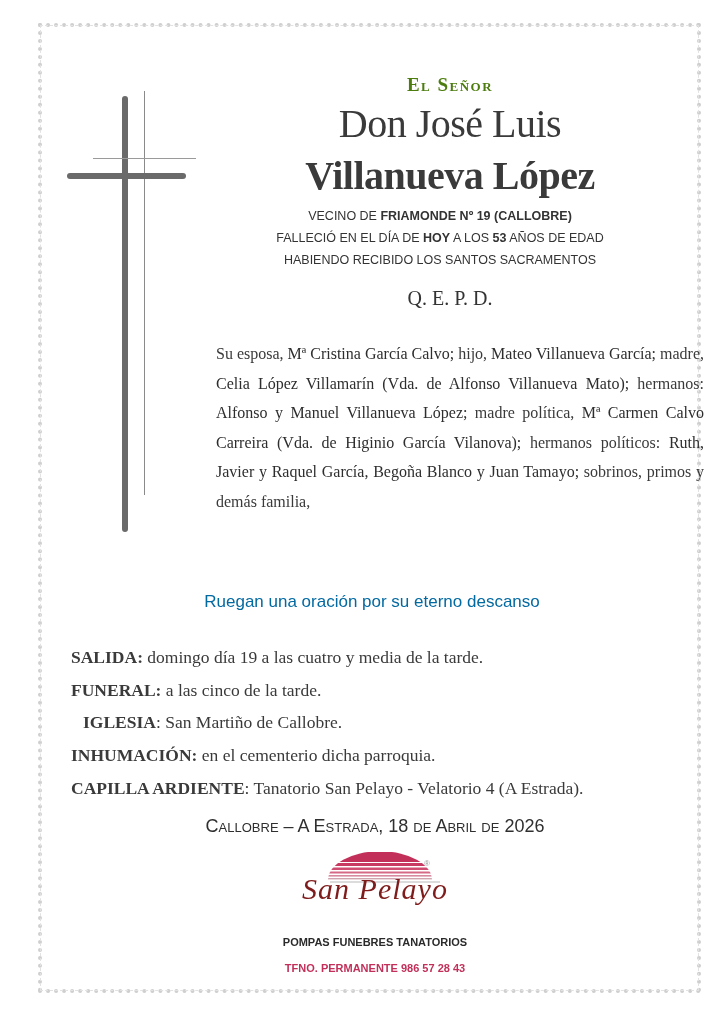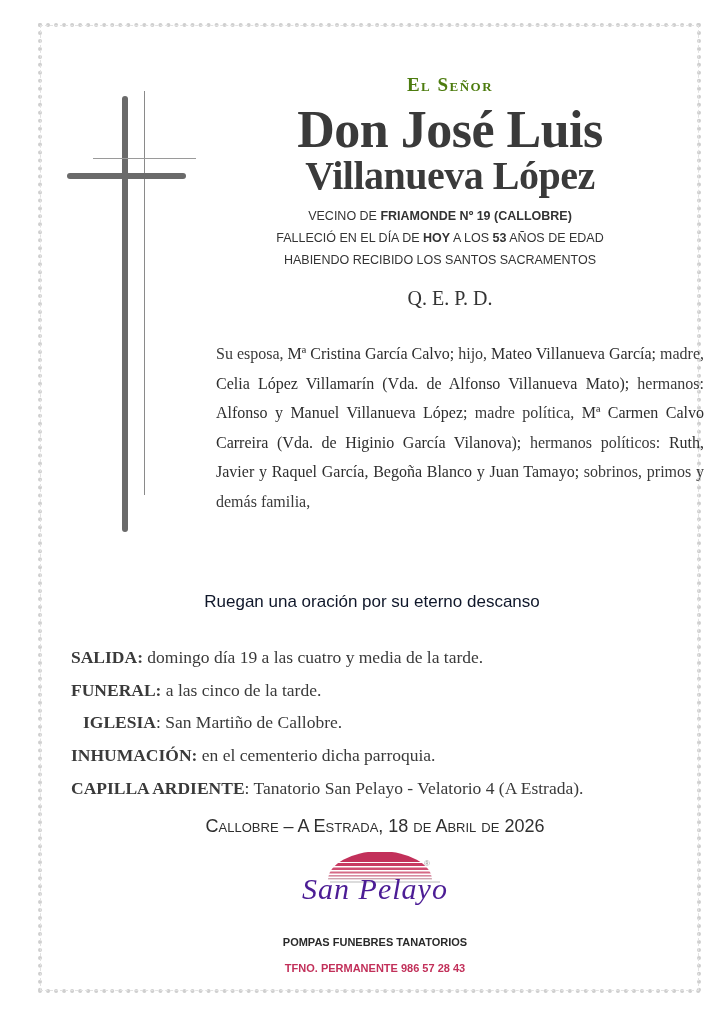--- a/index.html
+++ b/index.html
@@ -17,36 +17,36 @@
   .sans { font-family:"Liberation Sans","DejaVu Sans",sans-serif; }
 
   
   .cross-v-thick { left:122px; top:96px; width:6px; height:436px; background:#6a6a6a; border-radius:3px; }
   .cross-v-thin { left:144px; top:91px; width:1px; height:404px; background:#8a8a8a; }
   .cross-h-thin { left:93px; top:158px; width:103px; height:1px; background:#9a9a9a; }
   .cross-h-thick { left:67px; top:173px; width:119px; height:6px; background:#6a6a6a; border-radius:3px; }
 
   .center { text-align:center; }
   .title-small { left:300px; top:74px; width:300px; font-size:19px; font-variant:small-caps; letter-spacing:1.5px; font-weight:bold; color:#4d7c0f; }
-  .name-1 { left:280px; top:100px; width:340px; font-size:52px; letter-spacing:-0.5px; color:#3a3a3a; font-weight:bold; }
+  .name-1 { left:280px; top:100px; width:340px; font-size:40px; letter-spacing:-0.5px; color:#3a3a3a; font-weight:normal; }
   .name-2 { left:280px; top:152px; width:340px; font-size:40px; letter-spacing:-0.5px; color:#3a3a3a; font-weight:bold; }
   .info { left:240px; width:400px; font-size:12.5px; color:#333; }
   .info b { font-weight:bold; }
   .qepd { left:300px; top:287px; width:300px; font-size:20px; color:#333; }
 
   .family { left:216px; top:339px; width:488px; font-size:16px; line-height:29.5px; text-align:justify; color:#3a3a3a; }
   .family b { font-weight:normal; color:#2e2e2e; }
 
-  .pray { left:62px; top:592px; width:620px; font-size:17px; color:#0f172a; }
+  .pray { left:62px; top:592px; width:620px; font-size:17px; color:#0369a1; }
   .details { left:71px; width:630px; font-size:17.5px; color:#3a3a3a; }
   .details b { font-weight:bold; }
   .place-date { left:60px; top:816px; width:630px; font-size:18px; font-variant:small-caps; color:#2f2f2f; }
 
   .logo { left:300px; top:852px; width:150px; height:70px; }
-  .logo-text { left:300px; top:872px; width:150px; font-size:30px; font-style:italic; color:#4c1d95; text-align:center; letter-spacing:1px; }
+  .logo-text { left:300px; top:872px; width:150px; font-size:30px; font-style:italic; color:#7f1d1d; text-align:center; letter-spacing:1px; }
   .reg { left:424px; top:859px; font-size:8px; color:#999; }
   .company { left:250px; top:936px; width:250px; font-size:11px; font-weight:bold; color:#2a2a2a; }
   .phone { left:250px; top:962px; width:250px; font-size:11px; font-weight:bold; }
 </style>
 </head>
 <body>
 
 <div class="border"></div>
 <div class="border-inner"></div>
 

